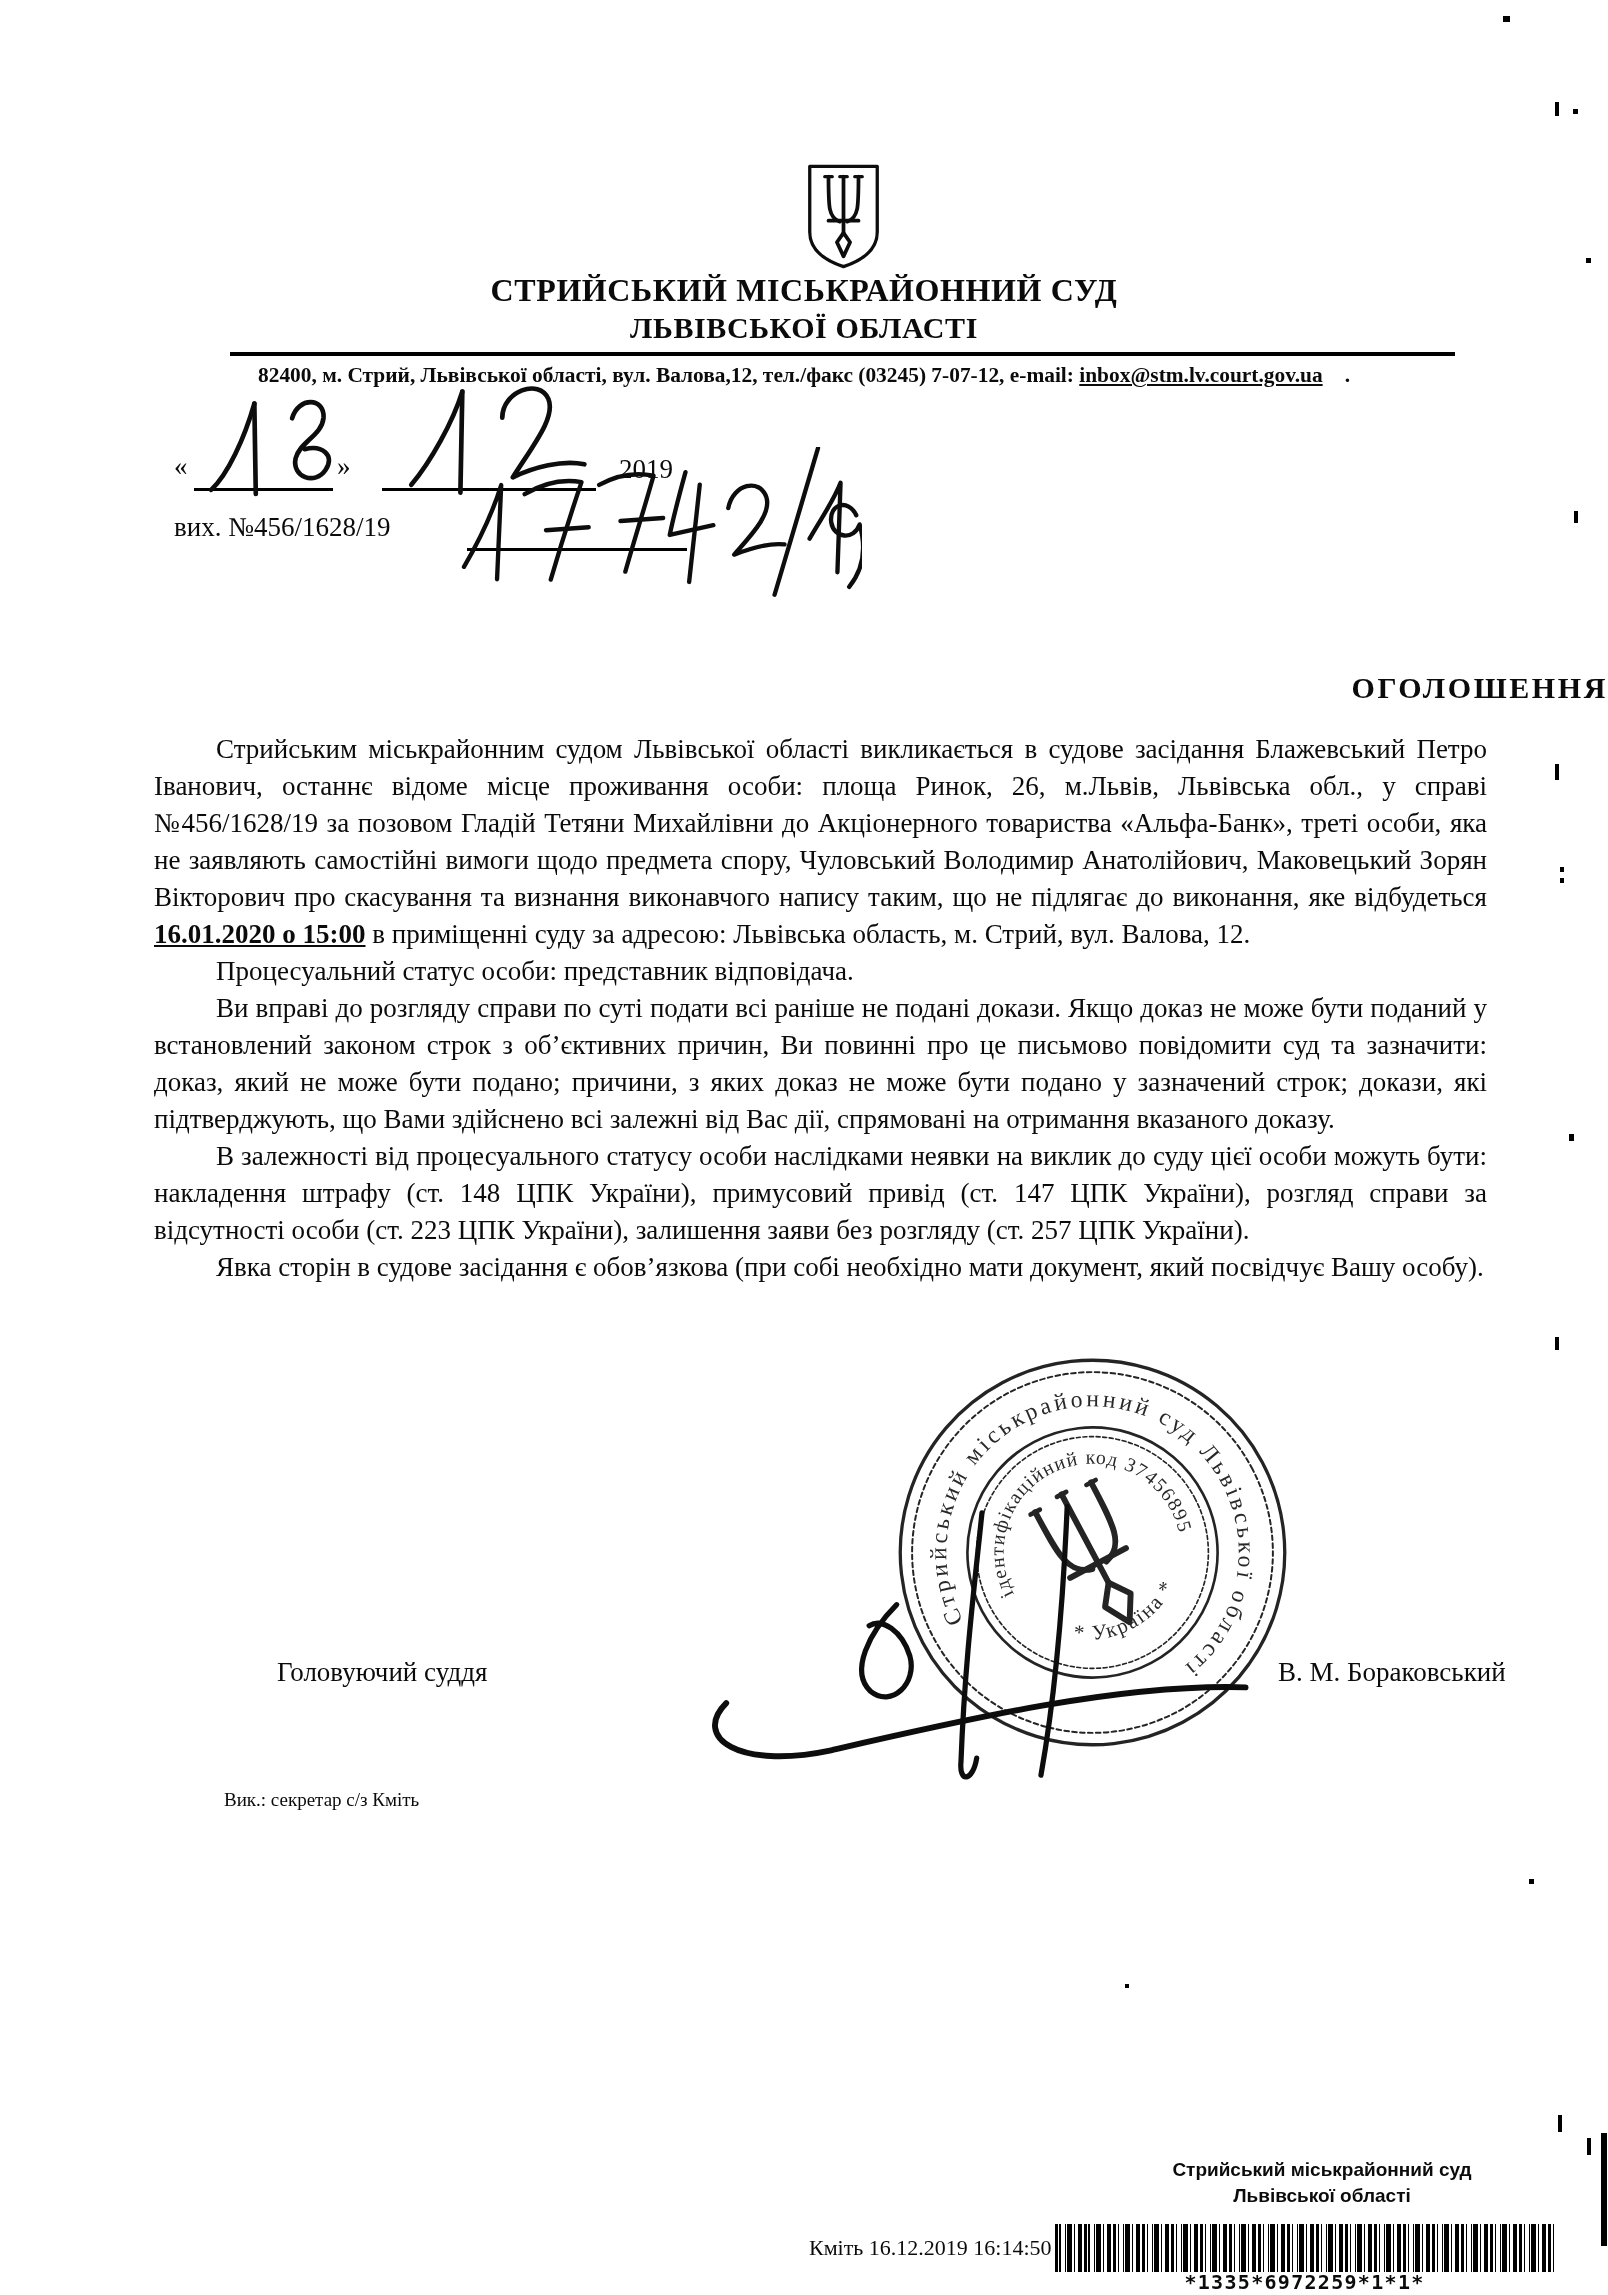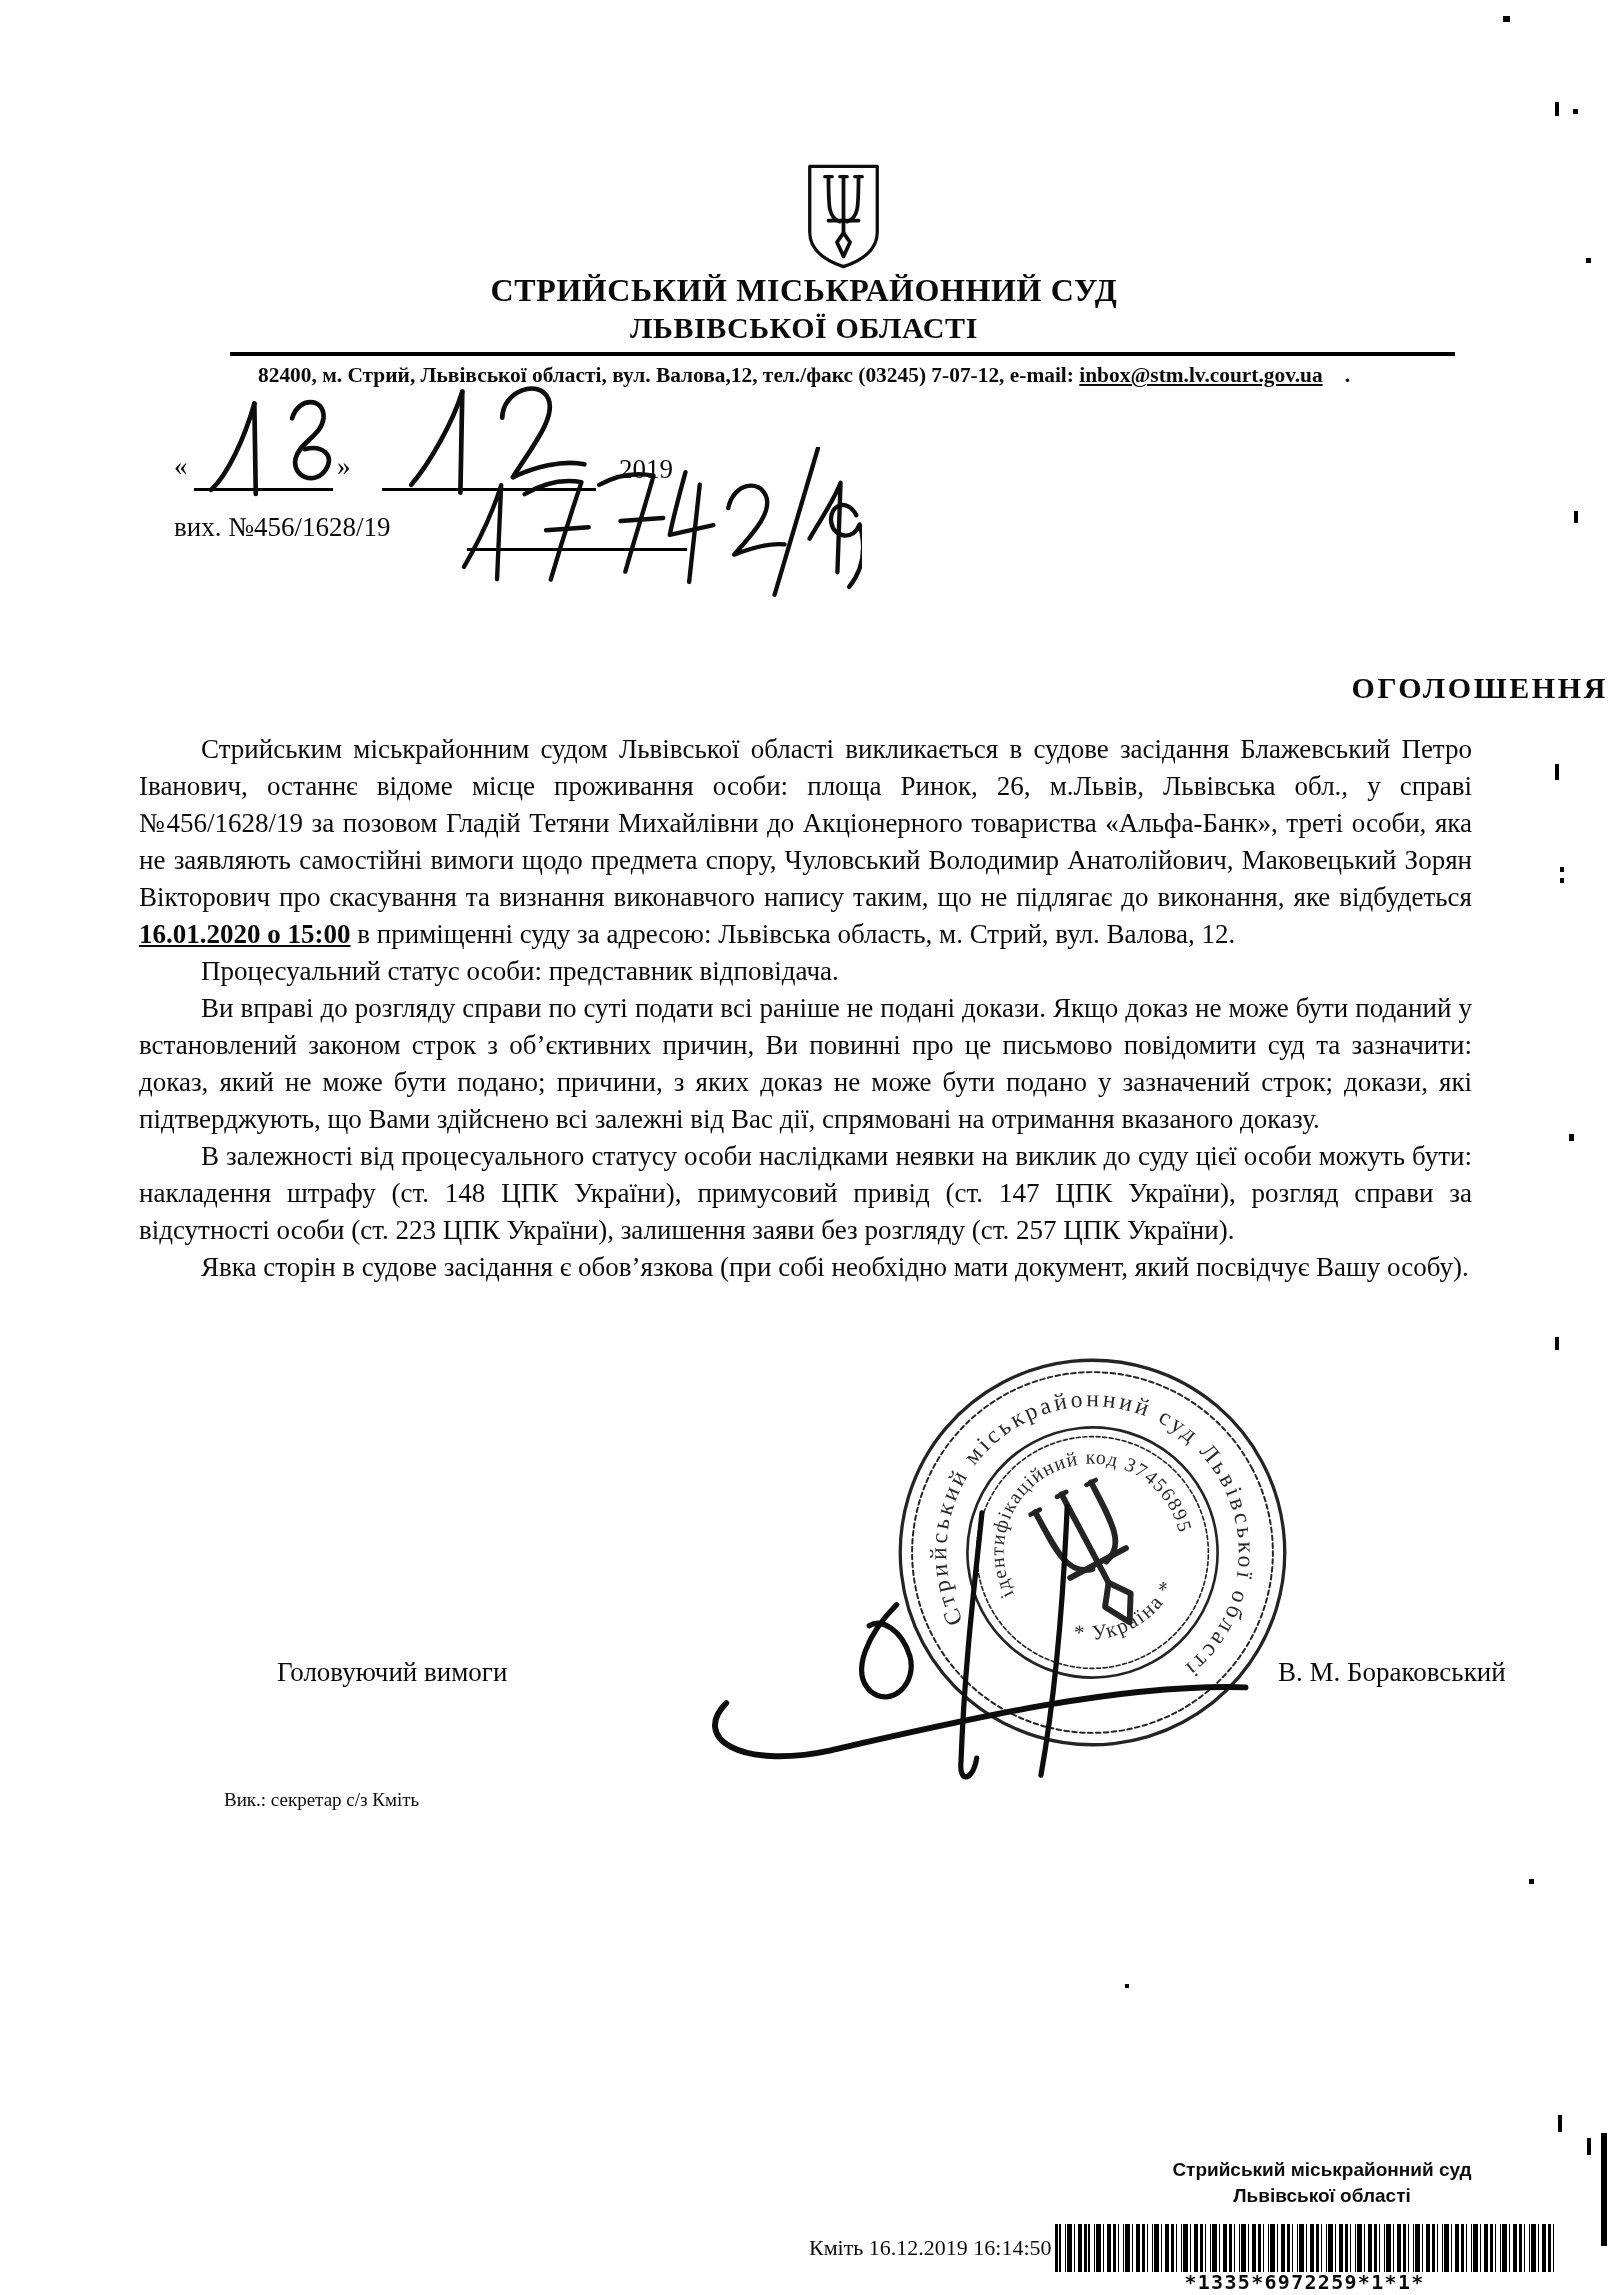--- a/index.html
+++ b/index.html
@@ -103,21 +103,21 @@
         <path class="ink" stroke-width="6.5" d="M422,98 C432,62 472,56 480,86 C486,112 452,142 426,168 C452,160 482,154 502,158"></path>
         <path class="ink" stroke-width="6.5" d="M562,18 L482,232"></path>
         <path class="ink" stroke-width="6.5" d="M540,152 C560,122 580,98 592,72 L578,205"></path>
         <path class="ink" stroke-width="6.5" d="M612,122 C602,96 572,102 574,130 C576,154 606,160 616,136 C624,172 616,204 594,228"></path>
       </g>
     </svg>
   </div>
 
   <div class="abs center doc-title" style="top:671px;text-align:right;">ОГОЛОШЕННЯ</div>
 
-  <div class="abs body-text" style="left:139px;top:731px;width:1333px;">
+  <div class="abs body-text" style="left:154px;top:731px;width:1333px;">
     <p><span>Стрийським міськрайонним судом Львівської області викликається в судове засідання Блажевський Петро Іванович, останнє відоме місце проживання особи: площа Ринок, 26, м.Львів, Львівська обл., у справі №456/1628/19 за позовом Гладій Тетяни Михайлівни до Акціонерного товариства «Альфа-Банк», треті особи, яка не заявляють самостійні вимоги щодо предмета спору, Чуловський Володимир Анатолійович, Маковецький Зорян Вікторович про скасування та визнання виконавчого напису таким, що не підлягає до виконання, яке відбудеться </span><span class="bold-u">16.01.2020 о 15:00</span><span> в приміщенні суду за адресою: Львівська область, м. Стрий, вул. Валова, 12.</span></p>
     <p>Процесуальний статус особи: представник відповідача.</p>
     <p>Ви вправі до розгляду справи по суті подати всі раніше не подані докази. Якщо доказ не може бути поданий у встановлений законом строк з об’єктивних причин, Ви повинні про це письмово повідомити суд та зазначити: доказ, який не може бути подано; причини, з яких доказ не може бути подано у зазначений строк; докази, які підтверджують, що Вами здійснено всі залежні від Вас дії, спрямовані на отримання вказаного доказу.</p>
     <p>В залежності від процесуального статусу особи наслідками неявки на виклик до суду цієї особи можуть бути: накладення штрафу (ст. 148 ЦПК України), примусовий привід (ст. 147 ЦПК України), розгляд справи за відсутності особи (ст. 223 ЦПК України), залишення заяви без розгляду (ст. 257 ЦПК України).</p>
     <p>Явка сторін в судове засідання є обов’язкова (при собі необхідно мати документ, який посвідчує Вашу особу).</p>
   </div>
 
   <div class="abs" style="left:895px;top:1355px;opacity:.9;">
     <svg width="395" height="395" viewBox="0 0 600 600">
       <defs>
@@ -153,21 +153,21 @@
 
   <div class="abs" style="left:700px;top:1485px;">
     <svg width="577" height="305" viewBox="0 0 880 460">
       <path class="ink" stroke-width="8" d="M300,180 C258,222 228,282 260,312 C292,338 332,300 320,258 C308,220 278,200 258,212"></path>
       <path class="ink" stroke-width="9" d="M40,330 C-12,382 58,432 200,402 C400,356 640,300 832,306"></path>
       <path class="ink" stroke-width="8" d="M430,40 C420,140 404,262 398,420 C395,452 416,450 422,414"></path>
       <path class="ink" stroke-width="8" d="M560,30 C555,150 545,300 520,440"></path>
     </svg>
   </div>
 
-  <div class="abs sig-label" style="left:277px;top:1657px;">Головуючий вимоги</div>
+  <div class="abs sig-label" style="left:277px;top:1657px;">Головуючий суддя</div>
   <div class="abs sig-label" style="left:1278px;top:1657px;text-align:center;">В. М. Бораковський</div>
   <div class="abs clerk" style="left:224px;top:1789px;">Вик.:  секретар с/з Кміть</div>
 
   <div class="abs foot-court" style="left:1011px;top:2157px;width:622px;">
     <div>Стрийський міськрайонний суд</div>
     <div>Львівської області</div>
   </div>
   <div class="abs foot-meta" style="left:809px;top:2235px;">Кміть 16.12.2019 16:14:50</div>
   <div class="abs barcode" style="left:1055px;top:2224px;width:499px;"></div>
   <div class="abs bc-caption" style="left:1055px;top:2270px;width:499px;">*1335*6972259*1*1*</div>

